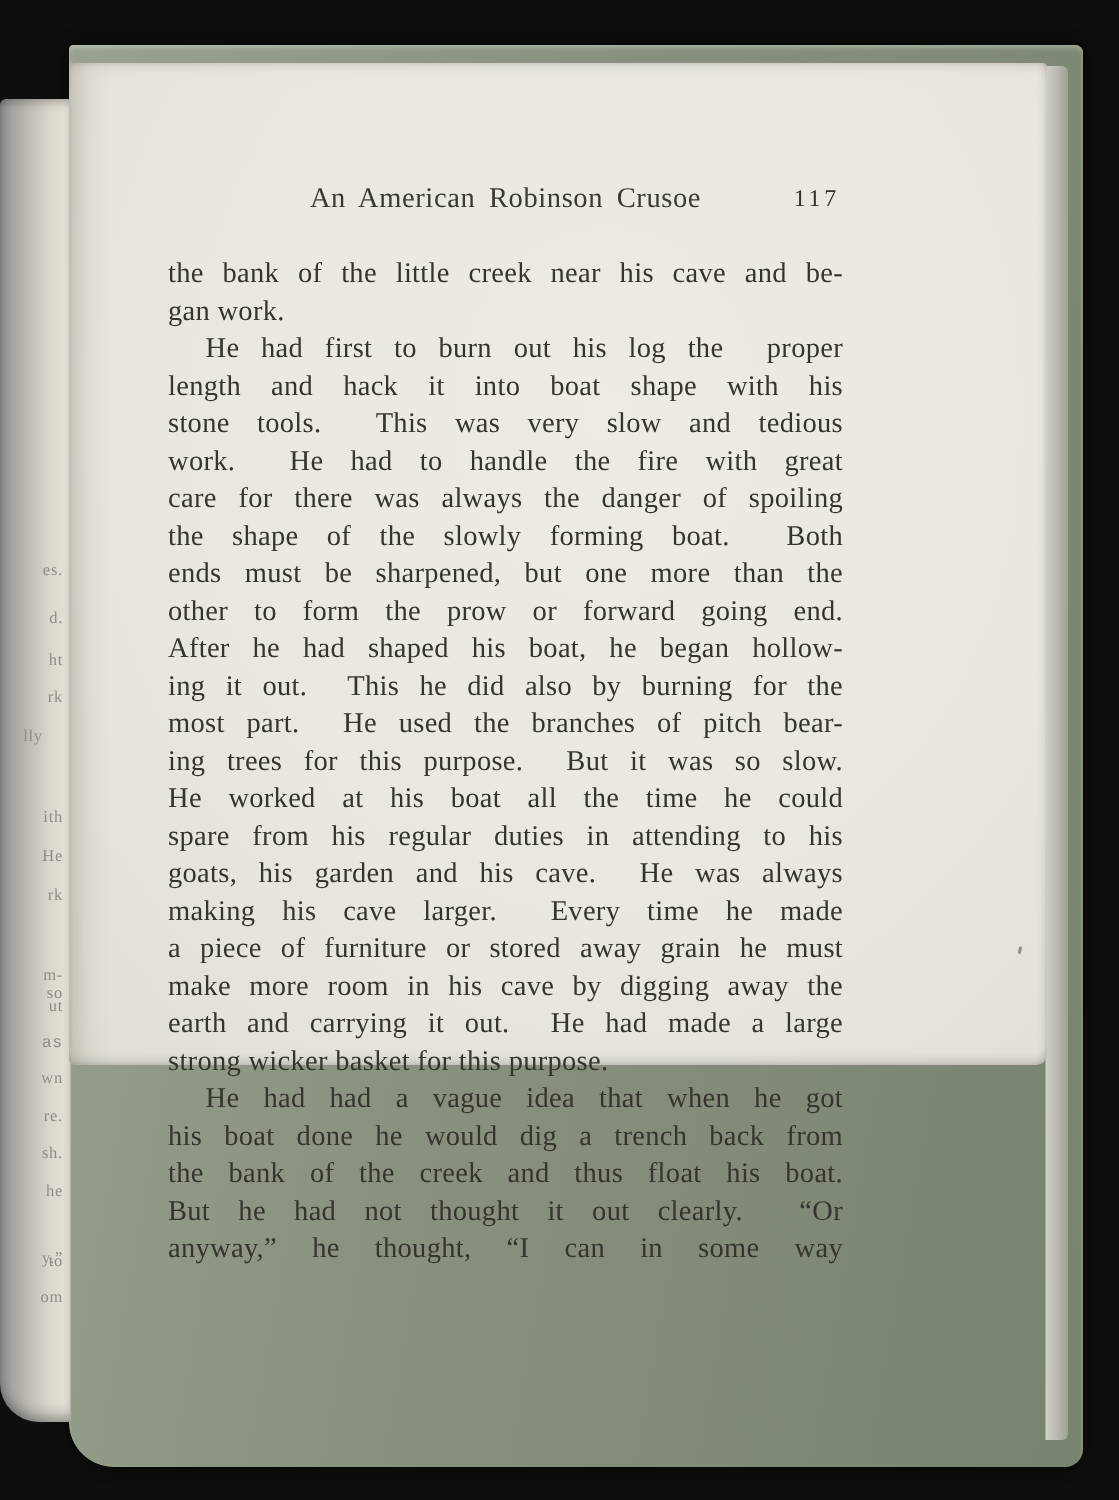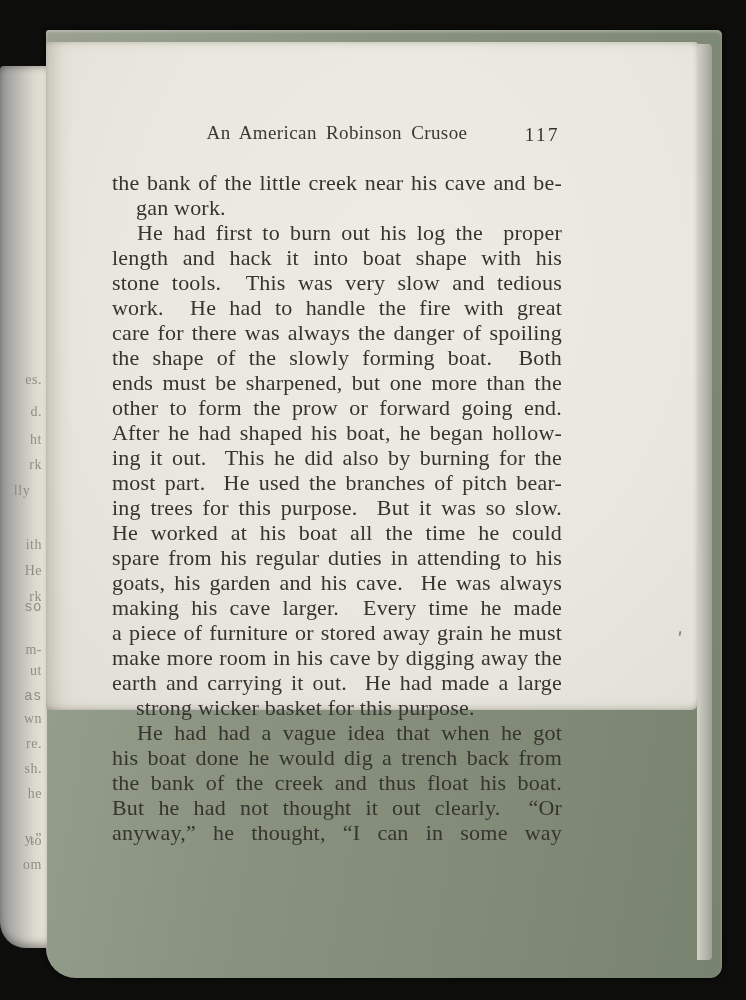--- a/index.html
+++ b/index.html
@@ -52,49 +52,48 @@
   .running-title {
     text-align: center;
     font-size: 19px;
     color: #3b3933;
     letter-spacing: 0.4px;
     word-spacing: 4px;
   }
   .page-number {
     position: absolute;
     right: 2px; top: 2px;
-    font-size: 19px;
+    font-size: 16px;
     letter-spacing: 2.5px;
     color: #33312c;
   }
   .body-text {
     position: absolute;
     left: 66px; top: 128px;
     width: 450px;
     color: #36342e;
-    font-size: 22px;
+    font-size: 19px;
     line-height: 25px;
   }
   .tline {
     text-align: justify;
     text-align-last: justify;
     white-space: pre-wrap;
     letter-spacing: 0.2px;
   }
   .tline-end {
     text-align: left;
     text-align-last: left;
-    margin-left: 24px;
   }
   .tline-indent { text-indent: 25px; }
   .fragment {
     position: absolute;
     left: 2px; width: 40px;
     text-align: right;
-    font-size: 14px;
+    font-size: 11px;
     line-height: 12px;
     color: #8f8d86;
     letter-spacing: 0.5px;
     filter: blur(0.35px);
   }
   .speck {
     position: absolute;
     left: 633px; top: 589px;
     width: 2px; height: 5px;
     background: #6e6c64;
@@ -149,21 +148,21 @@
 
 <div id="fragments-layer">
     <div class="fragment" style="top: 374px;">es.</div>
     <div class="fragment" style="top: 406px;">d.</div>
     <div class="fragment" style="top: 434px;">ht</div>
     <div class="fragment" style="top: 459px;">rk</div>
     <div class="fragment" style="top: 485px; text-align: center;">lly</div>
     <div class="fragment" style="top: 539px;">ith</div>
     <div class="fragment" style="top: 565px;">He</div>
     <div class="fragment" style="top: 591px;">rk</div>
-    <div class="fragment" style="top: 601px; font-family: Liberation Mono, monospace;">so</div>
+    <div class="fragment" style="top: 656px;">so</div>
     <div class="fragment" style="top: 644px;">m-</div>
     <div class="fragment" style="top: 665px;">ut</div>
     <div class="fragment" style="top: 690px; font-family: Liberation Mono, monospace;">as</div>
     <div class="fragment" style="top: 713px;">wn</div>
     <div class="fragment" style="top: 738px;">re.</div>
     <div class="fragment" style="top: 763px;">sh.</div>
     <div class="fragment" style="top: 788px;">he</div>
     <div class="fragment" style="top: 813px; margin-top: 22px;">to</div>
     <div class="fragment" style="top: 833px;">y.”</div>
     <div class="fragment" style="top: 859px;">om</div>

